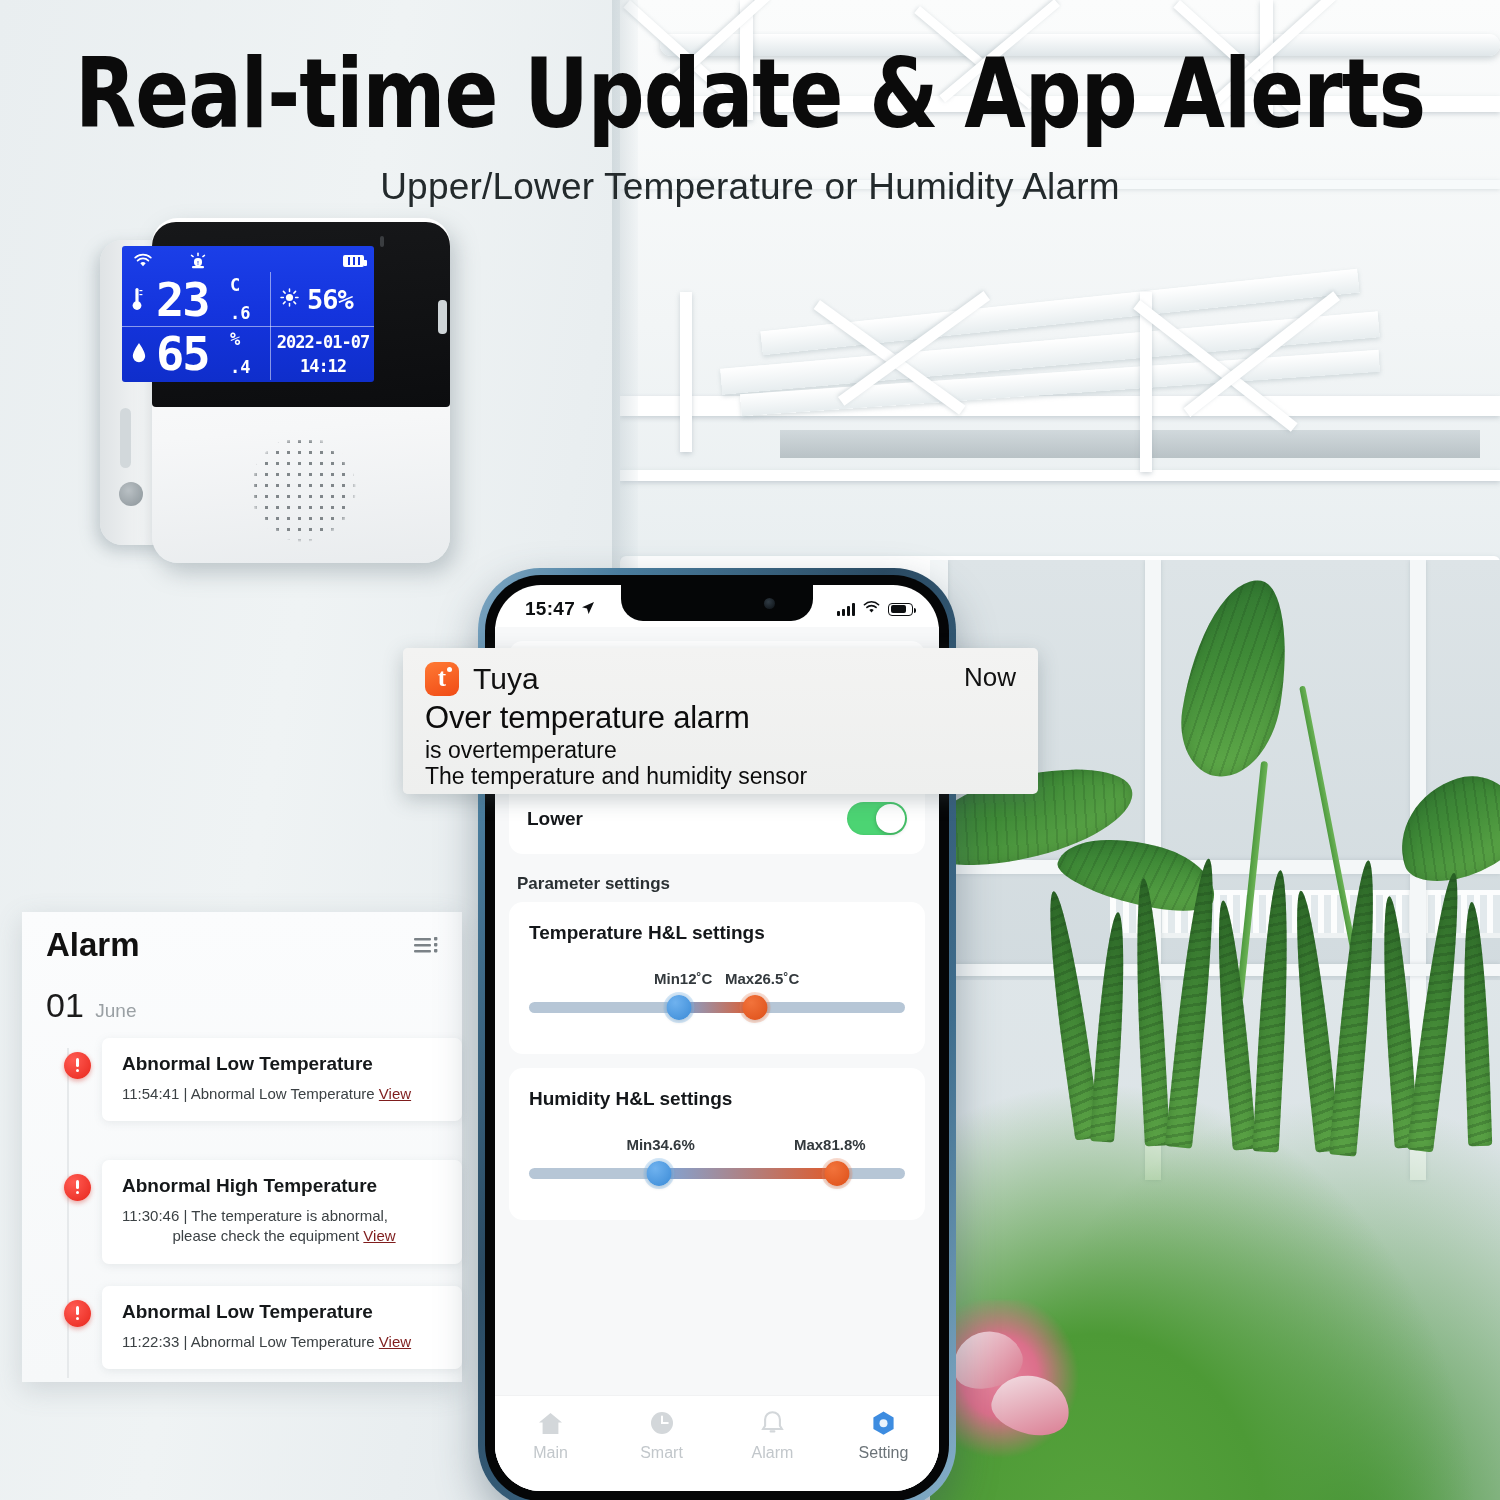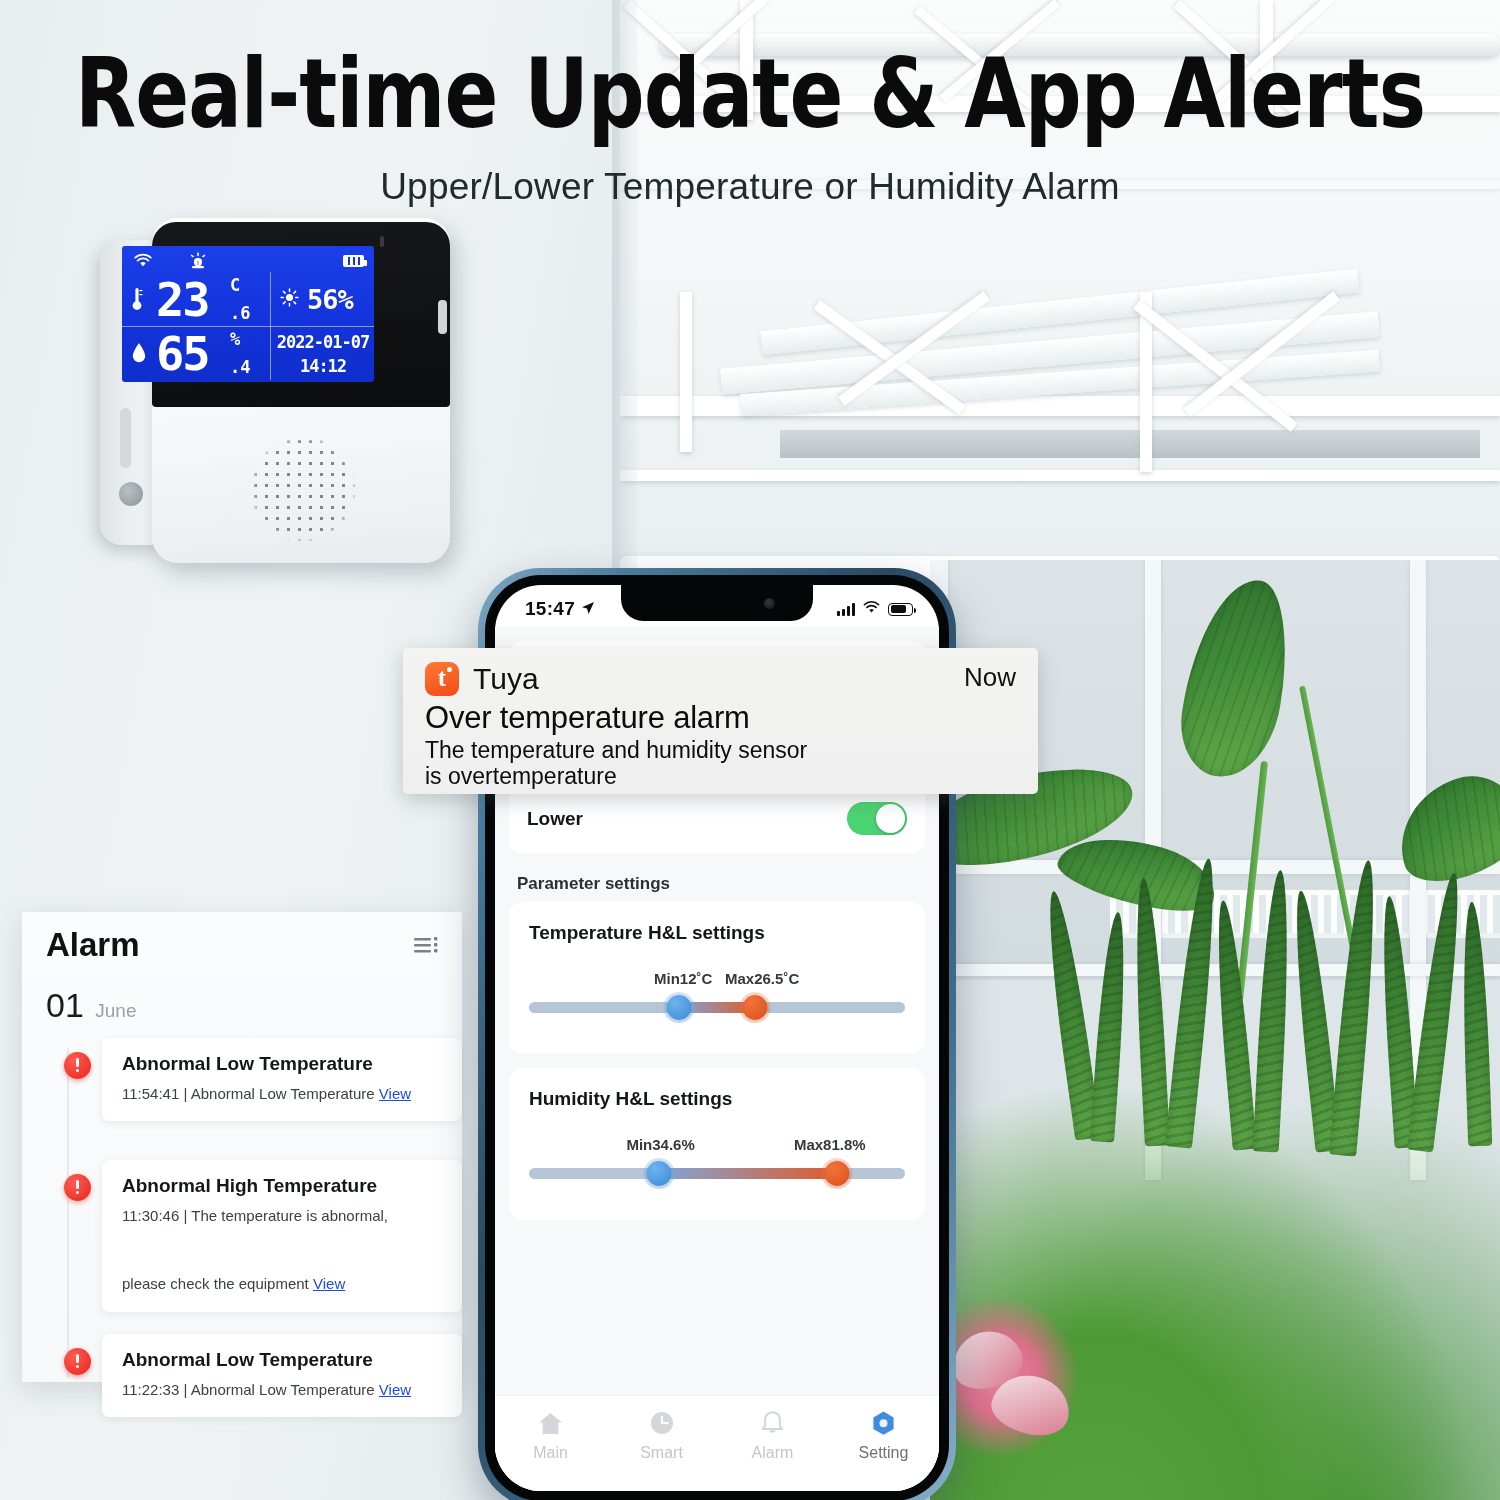--- a/index.html
+++ b/index.html
@@ -257,22 +257,22 @@
   }
   .alarm-dot::after {
     content:""; position:absolute; left:12px; top:17px; width:3px; height:3px; background:#fff; border-radius:50%;
   }
   .alarm-card {
     margin-left: 48px; background: #fff; border-radius: 7px;
     padding: 15px 16px 17px 20px; box-shadow: 0 2px 8px rgba(120,135,145,.14);
   }
   .alarm-card-title { font-size: 19px; font-weight: 700; color: #15181a; margin-bottom: 9px; }
   .alarm-card-meta { font-size: 15px; color: #3b4144; line-height: 1.35; }
-  .alarm-card-meta.two-line { text-align: left; margin-top: 48px; }
-  .alarm-view { color: #1d4ed8; text-decoration: underline; }
+  .alarm-card-meta.two-line { text-align: center; }
+  .alarm-view { color: #7f1d1d; text-decoration: underline; }
 
   
   #phone {
     position: absolute; left: 478px; top: 568px; width: 478px; height: 940px; z-index: 28;
   }
   .phone-frame {
     position: absolute; inset: 0;
     border-radius: 62px;
     background: linear-gradient(120deg,#7fa8c4 0%, #4a7d9e 14%, #2a4a62 40%, #3f6d8d 72%, #86b0ca 100%);
     box-shadow: 0 18px 42px rgba(60,80,95,.4);
@@ -756,16 +756,16 @@
   <div class="notif-head">
     <span class="tuya-icon">
       <span class="t">t</span>
         <span class="dot"></span>
     </span>
     <span id="notif-app">Tuya</span>
     <span id="notif-time">Now</span>
   </div>
   <div id="notif-title">Over temperature alarm</div>
   <div id="notif-body">
+    <div>is overtemperature</div>
     <div>The temperature and humidity sensor</div>
-    <div>is overtemperature</div>
   </div>
 </div>
 
 </body></html>

